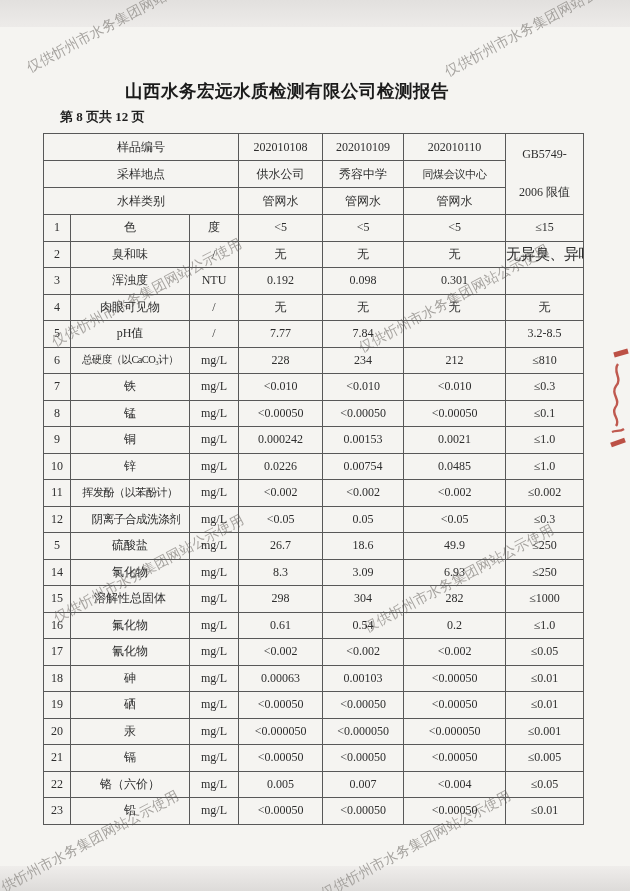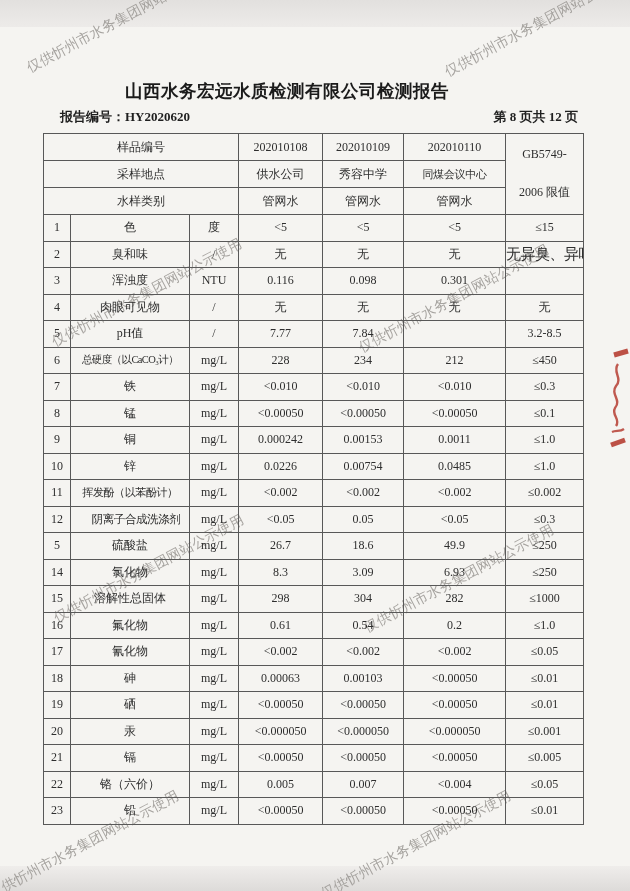--- a/index.html
+++ b/index.html
@@ -82,23 +82,20 @@
   <span class="wm" style="left:446px;top:64px">仅供忻州市水务集团网站公示使用</span>
   <span class="wm" style="left:53px;top:334px">仅供忻州市水务集团网站公示使用</span>
   <span class="wm" style="left:360px;top:340px">仅供忻州市水务集团网站公示使用</span>
   <span class="wm" style="left:55px;top:610px">仅供忻州市水务集团网站公示使用</span>
   <span class="wm" style="left:365px;top:620px">仅供忻州市水务集团网站公示使用</span>
   <span class="wm" style="left:-10px;top:886px">仅供忻州市水务集团网站公示使用</span>
   <span class="wm" style="left:322px;top:886px">仅供忻州市水务集团网站公示使用</span>
 
   <div class="title">山西水务宏远水质检测有限公司检测报告</div>
   <div class="meta">
-    <span>
-      <span>报告编号：</span><span>HY2020620</span>
-    </span>
     <span>第 8 页共 12 页</span>
   </div>
 
   <table class="report">
     <colgroup>
       <col style="width:27px">
         <col style="width:119px">
         <col style="width:49px">
       <col style="width:84px">
         <col style="width:81px">
@@ -146,21 +143,21 @@
         <td>/</td>
         <td>无</td>
         <td>无</td>
         <td>无</td>
         <td class="limit-cell">无异臭、异味</td>
       </tr>
         <tr>
         <td>3</td>
         <td class="name-cell">浑浊度</td>
         <td>NTU</td>
-        <td>0.116</td>
+        <td>0.192</td>
         <td>0.098</td>
         <td>0.301</td>
         <td class="limit-cell"></td>
       </tr>
         <tr>
         <td>4</td>
         <td class="name-cell">肉眼可见物</td>
         <td>/</td>
         <td>无</td>
         <td>无</td>
@@ -176,21 +173,21 @@
         <td></td>
         <td class="limit-cell">3.2-8.5</td>
       </tr>
         <tr>
         <td>6</td>
         <td class="name-cell">总硬度（以CaCO₃计）</td>
         <td>mg/L</td>
         <td>228</td>
         <td>234</td>
         <td>212</td>
-        <td class="limit-cell">≤450</td>
+        <td class="limit-cell">≤810</td>
       </tr>
         <tr>
         <td>7</td>
         <td class="name-cell">铁</td>
         <td>mg/L</td>
         <td>&lt;0.010</td>
         <td>&lt;0.010</td>
         <td>&lt;0.010</td>
         <td class="limit-cell">≤0.3</td>
       </tr>
@@ -202,21 +199,21 @@
         <td>&lt;0.00050</td>
         <td>&lt;0.00050</td>
         <td class="limit-cell">≤0.1</td>
       </tr>
         <tr>
         <td>9</td>
         <td class="name-cell">铜</td>
         <td>mg/L</td>
         <td>0.000242</td>
         <td>0.00153</td>
-        <td>0.0011</td>
+        <td>0.0021</td>
         <td class="limit-cell">≤1.0</td>
       </tr>
         <tr>
         <td>10</td>
         <td class="name-cell">锌</td>
         <td>mg/L</td>
         <td>0.0226</td>
         <td>0.00754</td>
         <td>0.0485</td>
         <td class="limit-cell">≤1.0</td>

